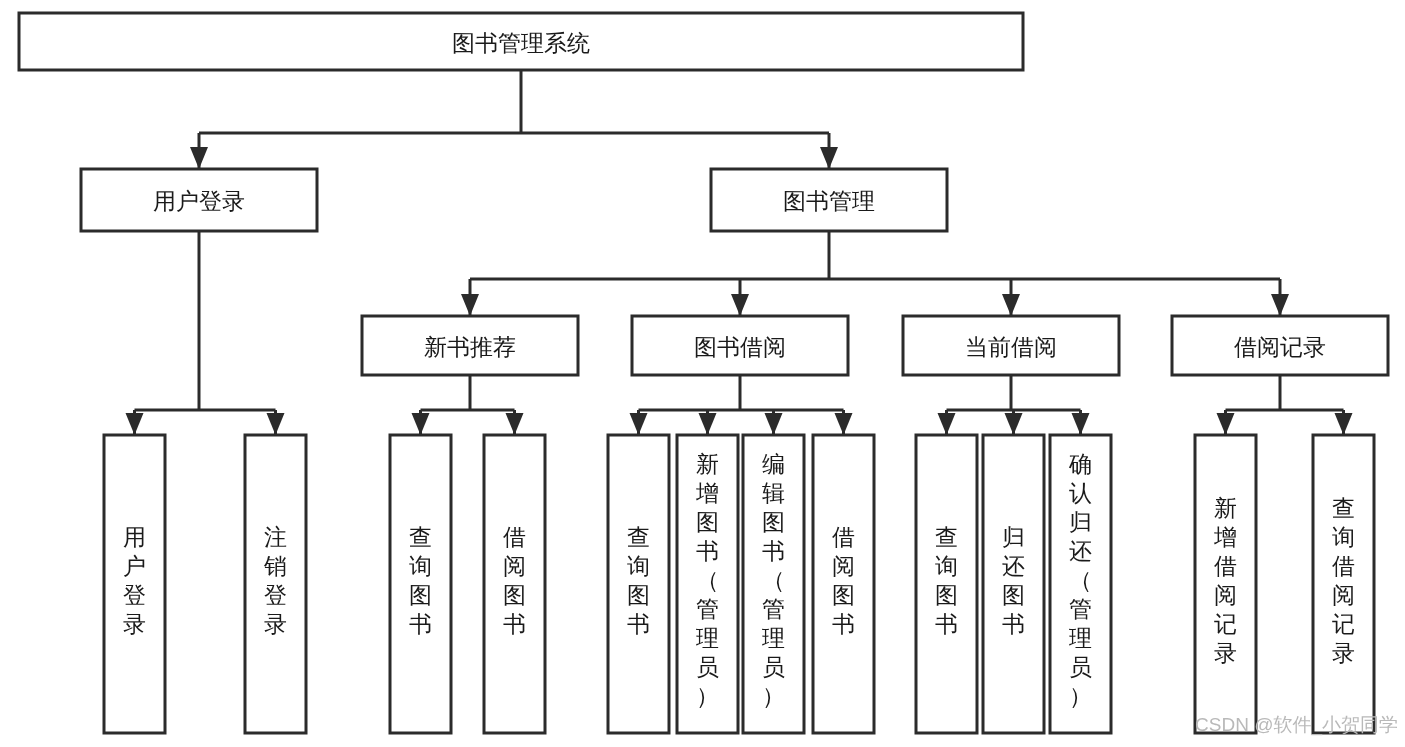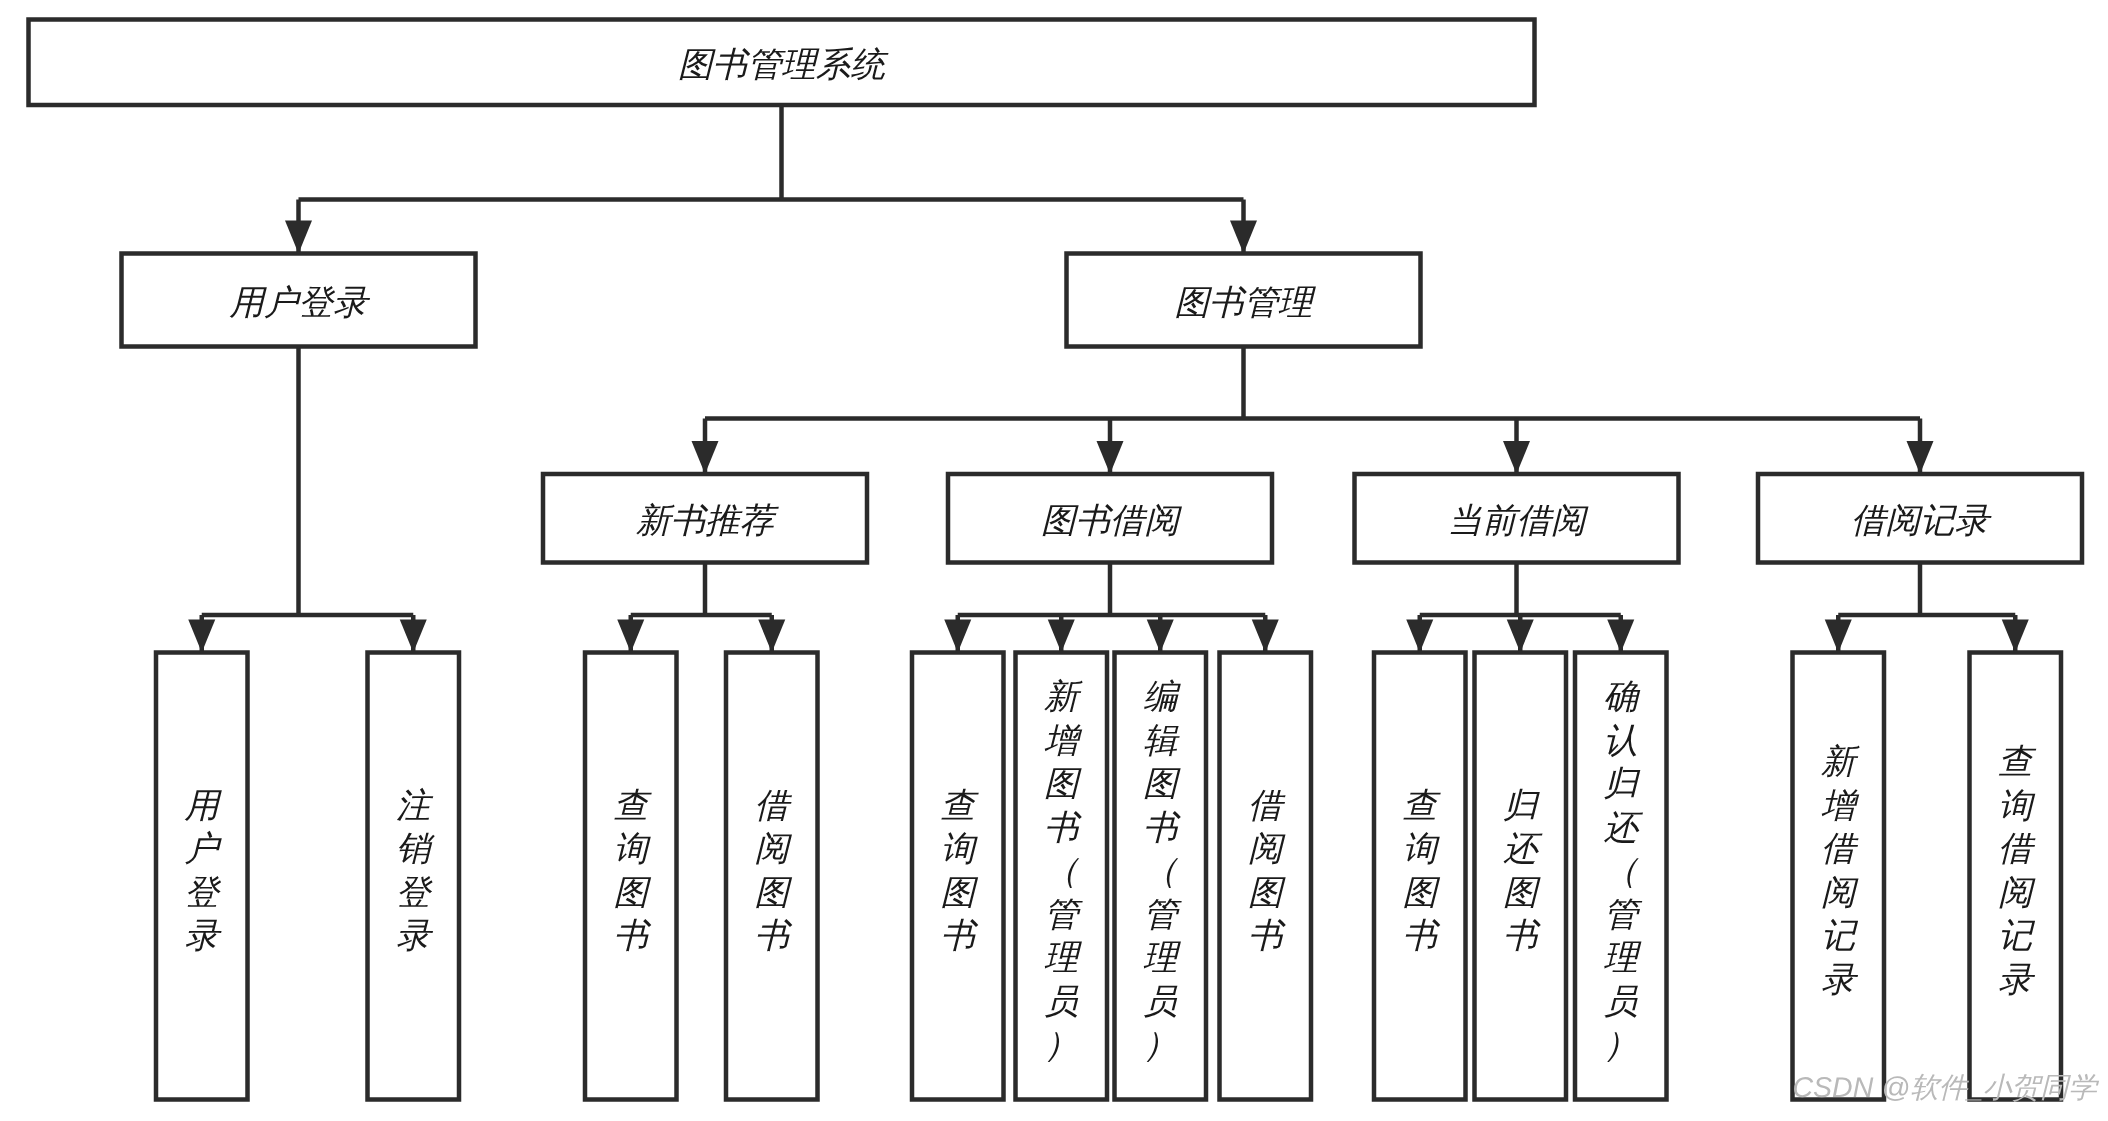--- a/index.html
+++ b/index.html
@@ -13,21 +13,20 @@
     font-family: "Liberation Sans", "DejaVu Sans", sans-serif;
     overflow: hidden;
     position: relative;
   }
   #diagram-root {
     position: absolute;
     left: 0;
     top: 0;
     width: 1198px;
     height: 747px;
-    font-style: italic;
   }
   svg#tree-svg {
     display: block;
     width: 1405px;
     height: 747px;
   }
   .node-box {
     fill: #ffffff;
     stroke: #2b2b2b;
     stroke-width: 3;

